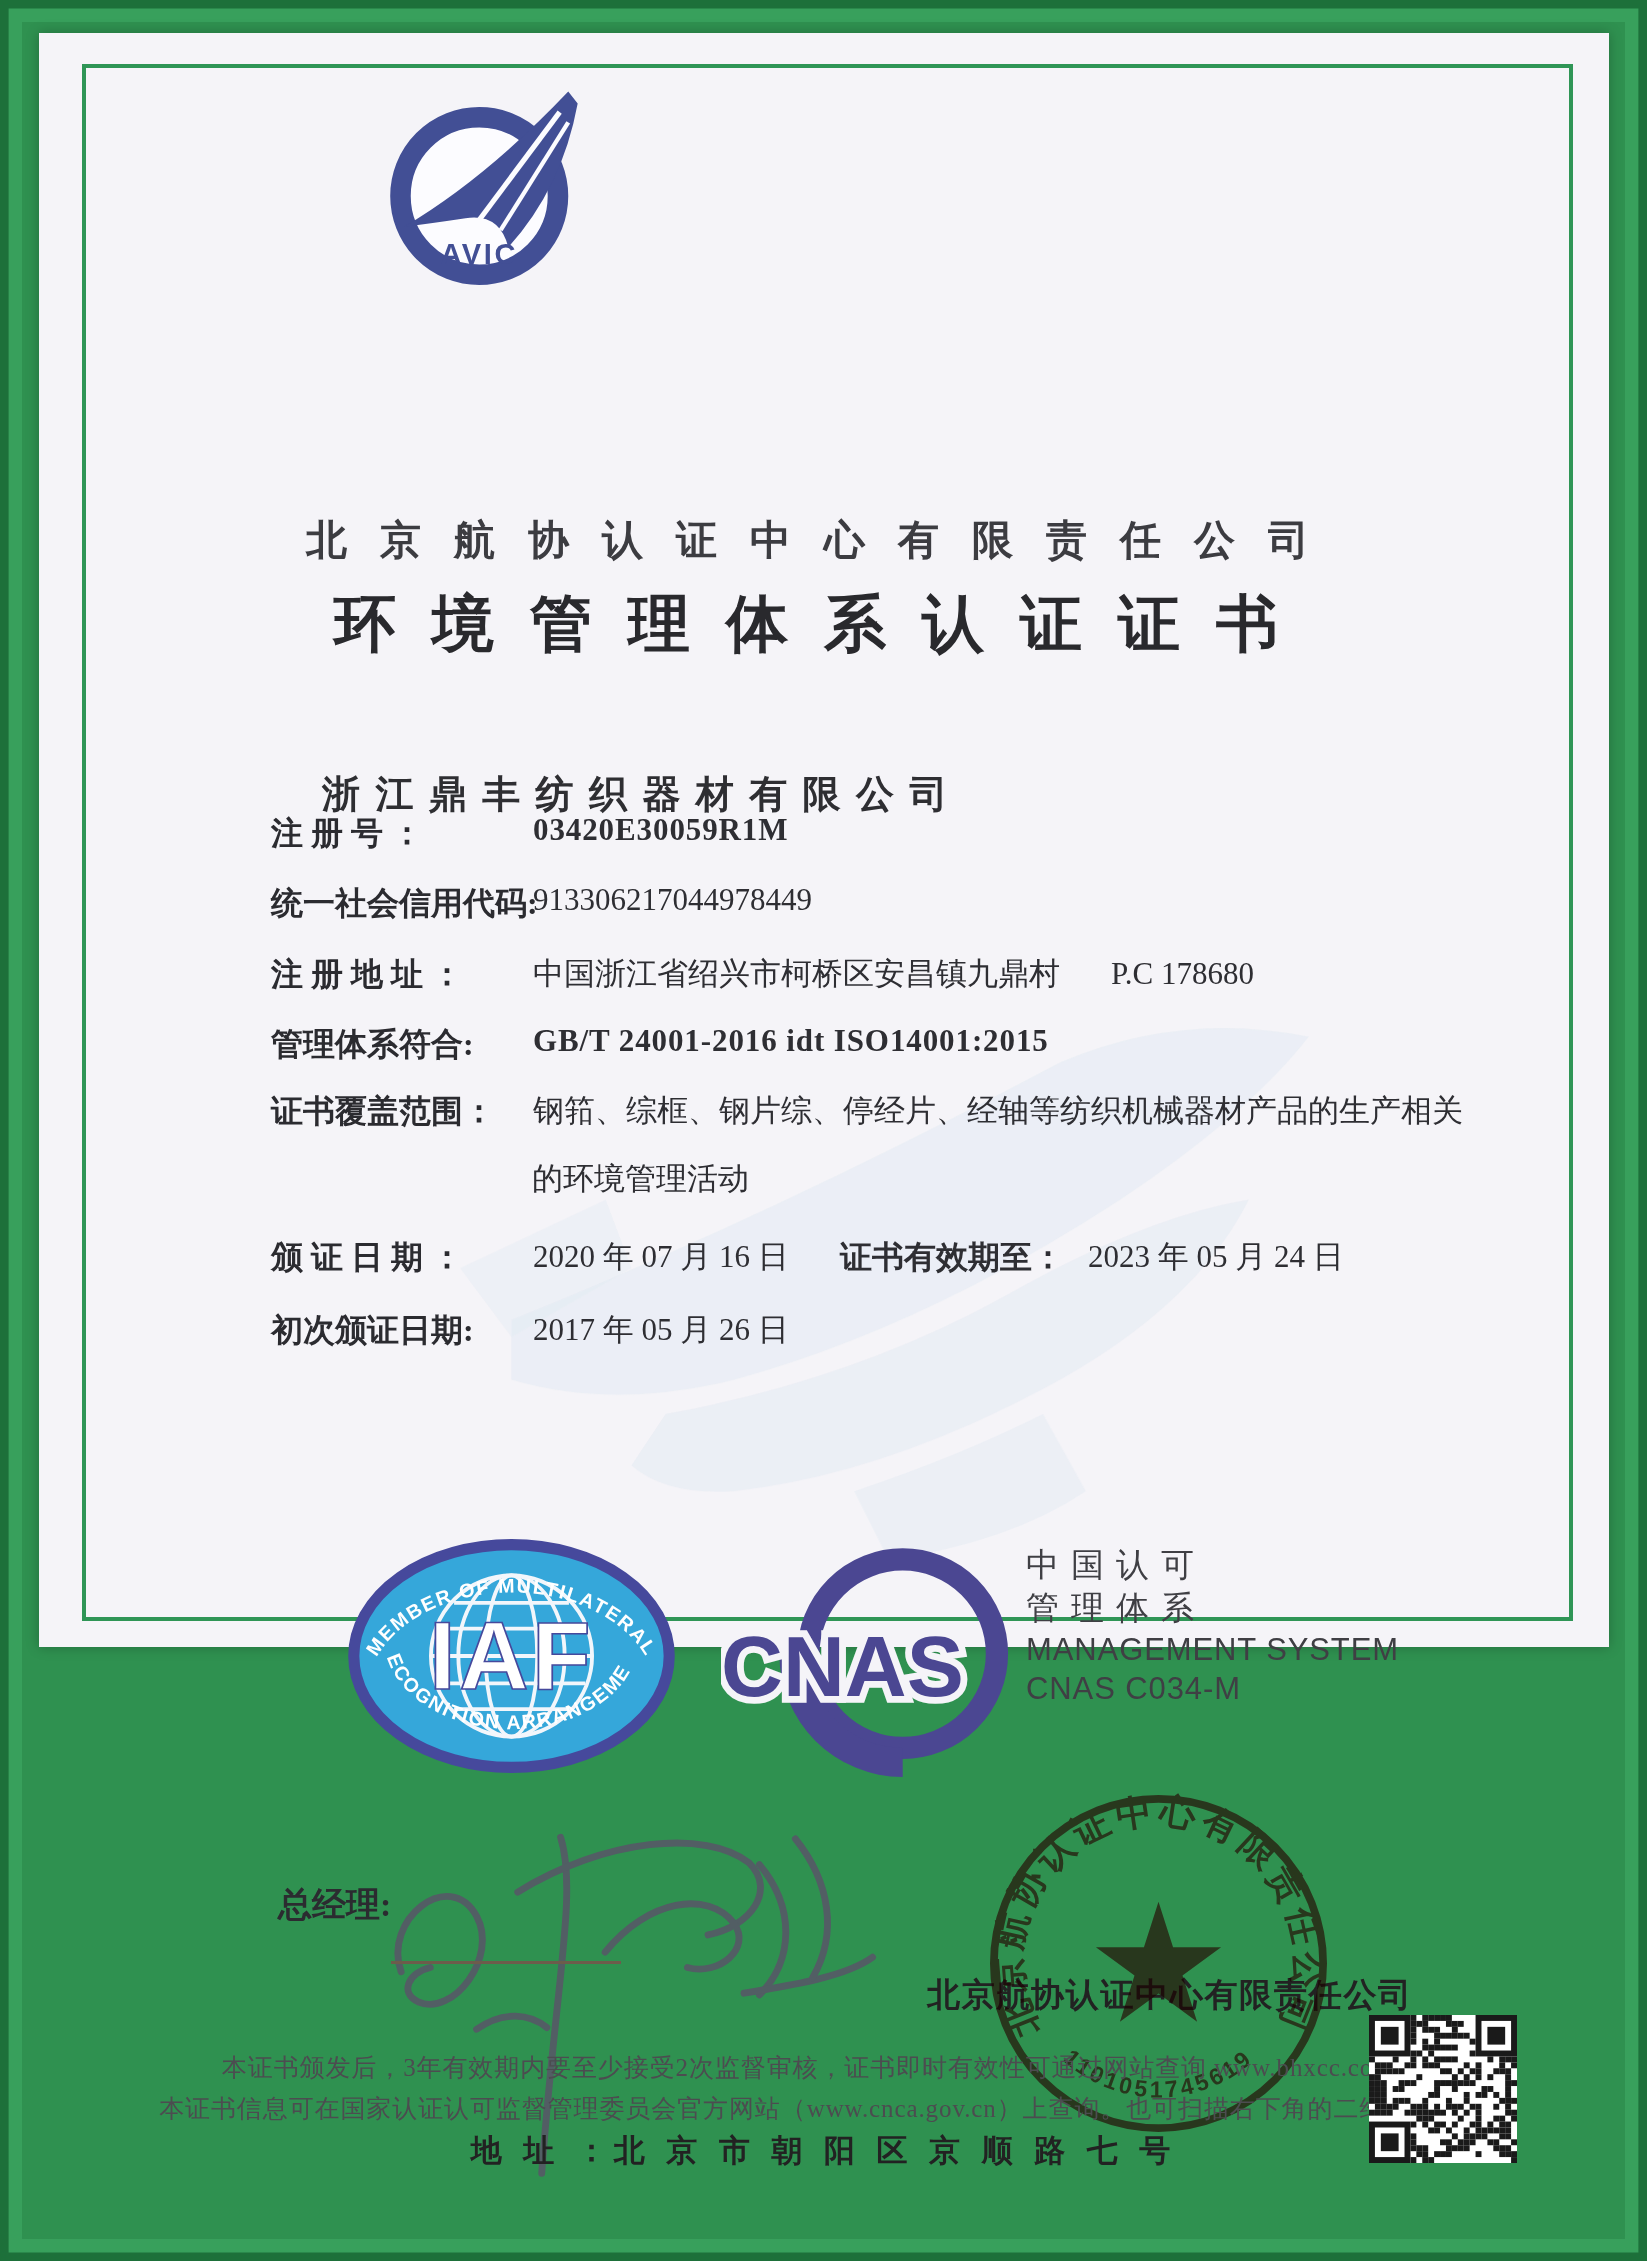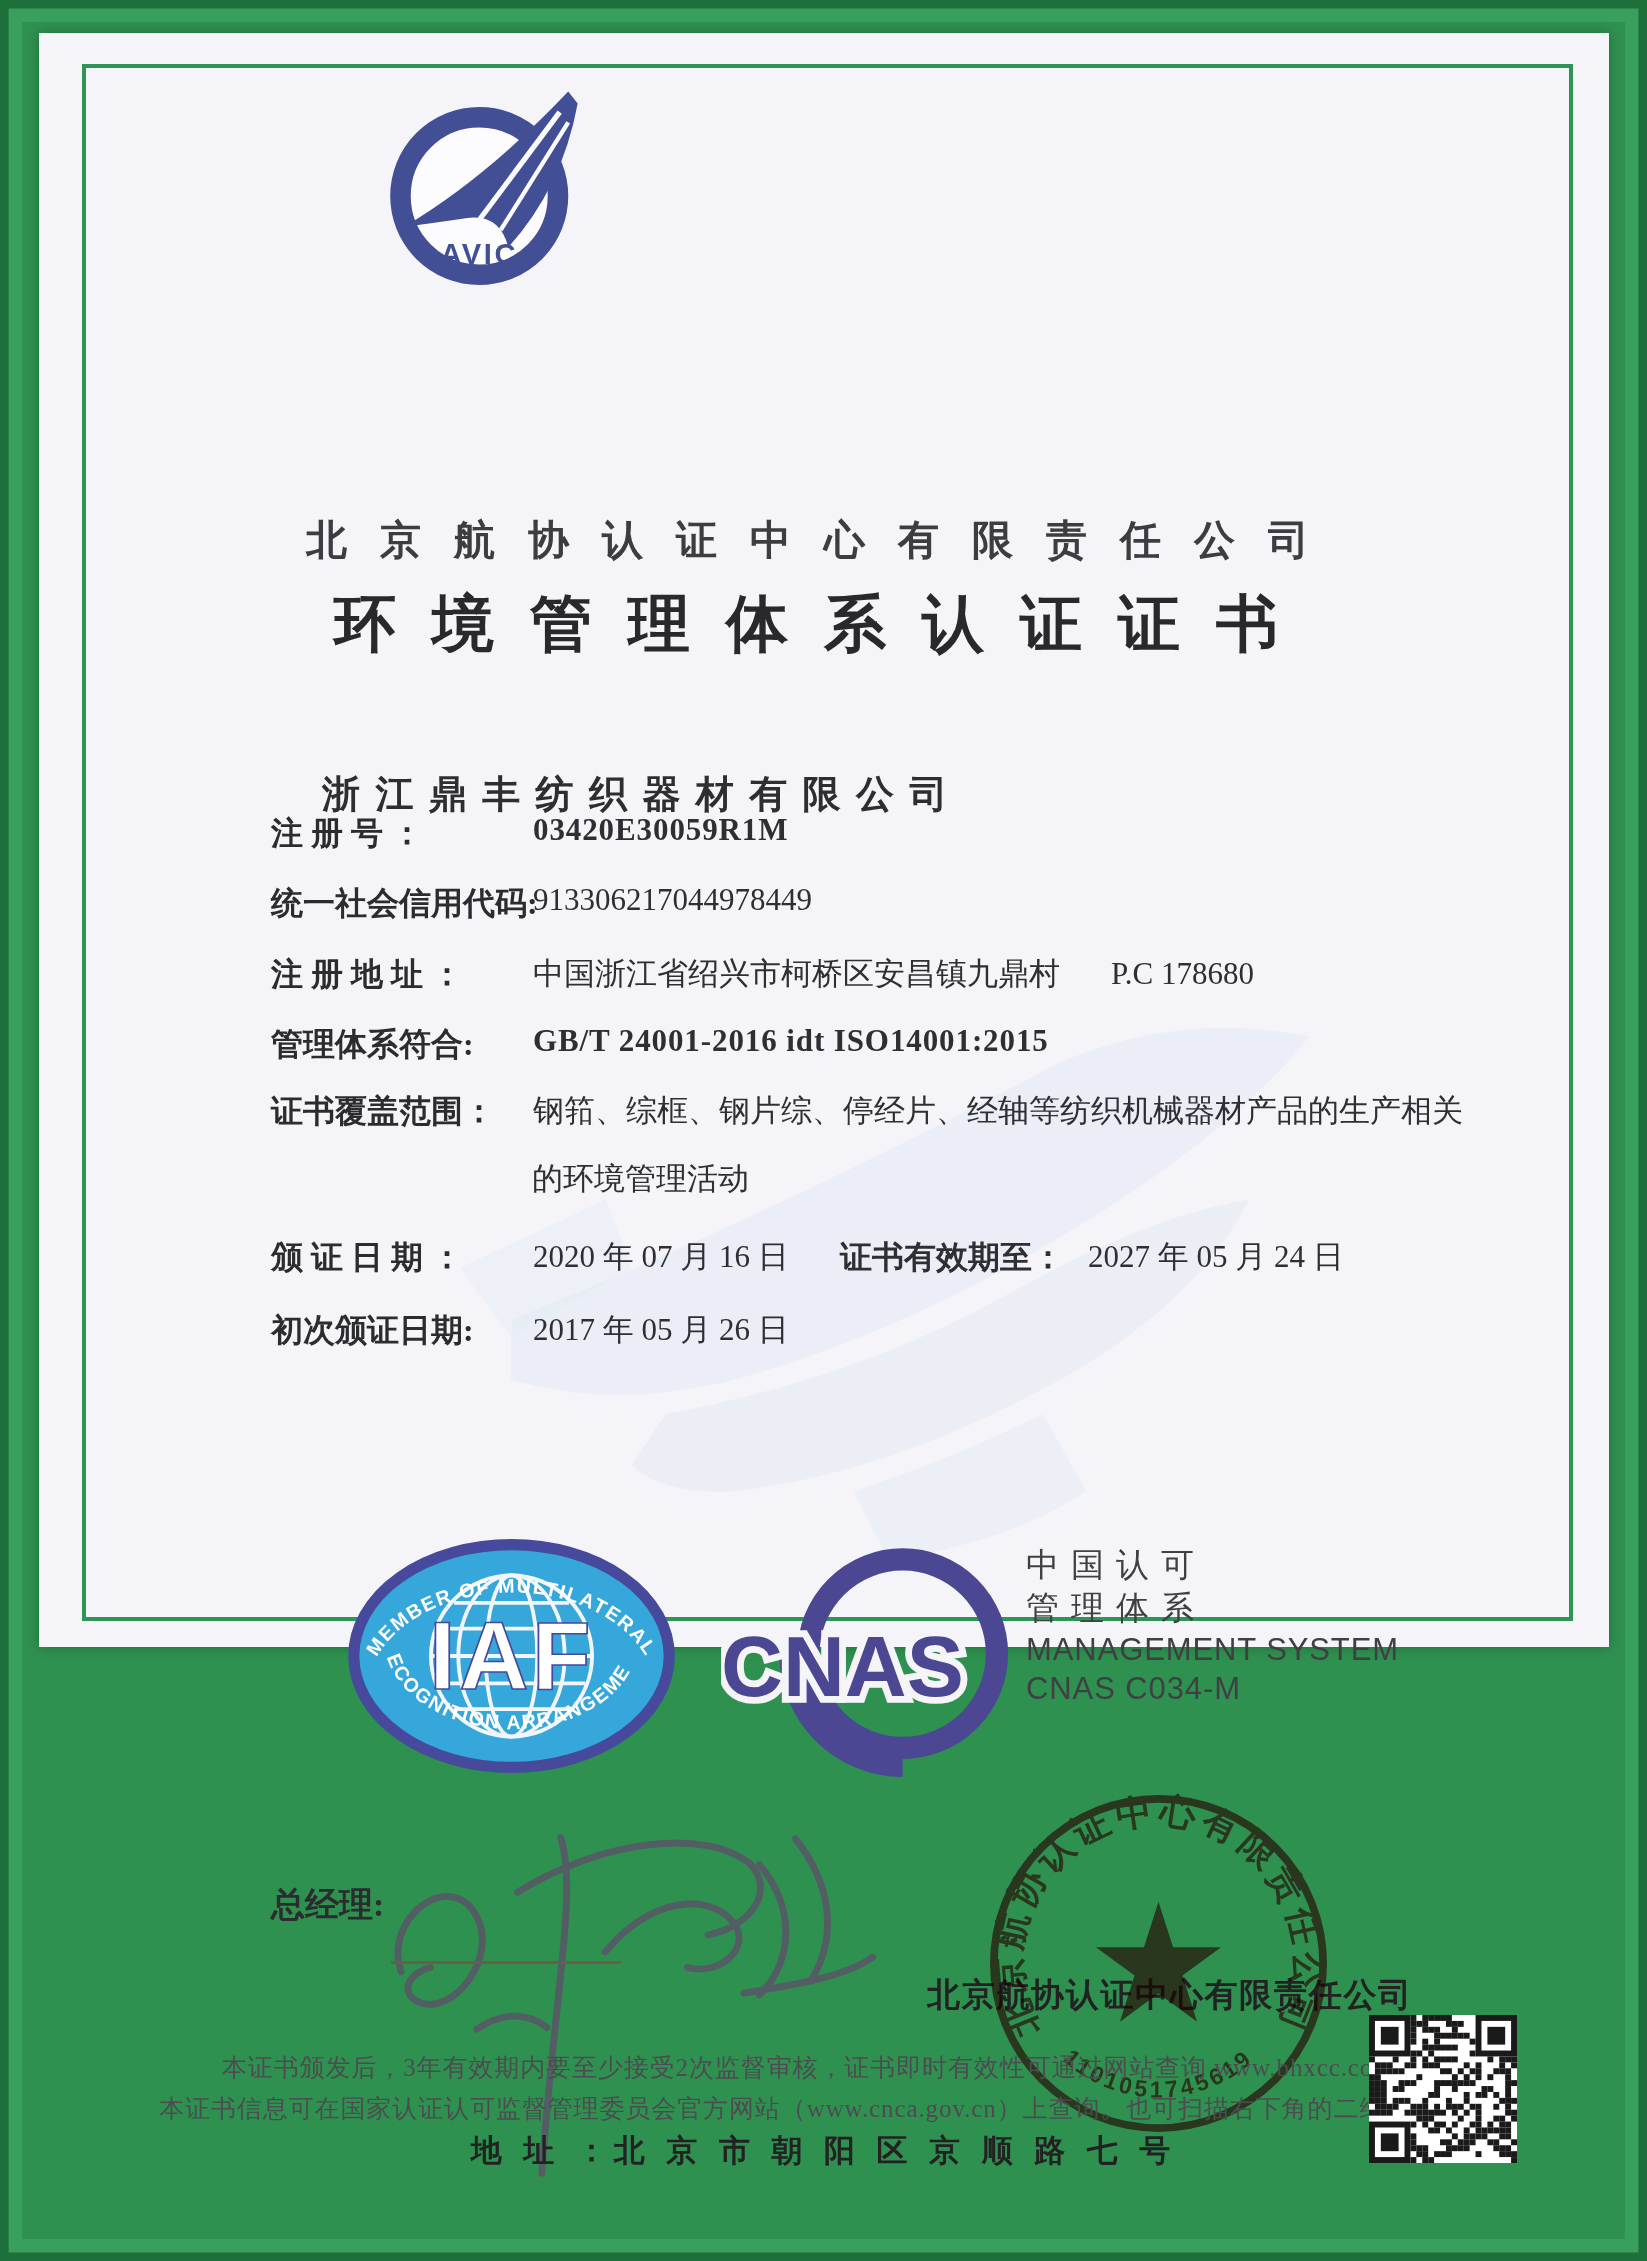--- a/index.html
+++ b/index.html
@@ -40,21 +40,21 @@
   .valid-val{position:absolute;left:817px;top:0;font-size:31px;}
   
   .watermark{left:369px;top:978px;opacity:.65;}
   
   .iaf-logo{left:305px;top:1503px;}
   .cnas-logo{left:682px;top:1499px;}
   .accred-text{left:987px;top:1511px;color:#3f3f44;}
   .accred-text .cn{font-size:33px;letter-spacing:12px;line-height:43px;}
   .accred-text .en{font-family:"Liberation Sans","DejaVu Sans",sans-serif;font-size:31px;line-height:39px;letter-spacing:0.9px;}
   
-  .manager-label{left:232px;top:1849px;font-size:34px;font-weight:700;color:#2b2b30;}
+  .manager-label{left:239px;top:1849px;font-size:34px;font-weight:700;color:#2b2b30;}
   .sig{left:309px;top:1780px;}
   .sig-line{left:352px;top:1928px;width:230px;height:2.6px;background:#6d5c4b;}
   .issuer-name-bottom{left:888px;top:1940px;font-size:33px;font-weight:700;letter-spacing:1.7px;color:#222;white-space:nowrap;}
   .stamp{left:948px;top:1757px;mix-blend-mode:multiply;opacity:.9;}
   
   .foot1{top:2018px;font-size:25px;color:#4c4c50;letter-spacing:0.9px;}
   .foot2{top:2059px;font-size:25px;color:#4c4c50;letter-spacing:0.9px;}
   .foot-addr{top:2097px;font-size:31px;font-weight:700;letter-spacing:6.9px;color:#222;}
   .qr{left:1330px;top:1982px;width:148px;height:148px;background:#fff;}
   .qr svg{display:block;}
@@ -106,21 +106,21 @@
   </div>
   <div class="row r-scope">
     <span class="lbl">证书覆盖范围：</span>
     <span class="val">钢筘、综框、钢片综、停经片、经轴等纺织机械器材产品的生产相关</span>
   </div>
   <div class="abs r-scope2" style="color:#2e2e33;">的环境管理活动</div>
   <div class="row r-dates">
     <span class="lbl">颁 证 日 期 ：</span>
     <span class="val">2020 年 07 月 16 日</span>
     <span class="valid-lbl">证书有效期至：</span>
-    <span class="valid-val">2027 年 05 月 24 日</span>
+    <span class="valid-val">2023 年 05 月 24 日</span>
   </div>
   <div class="row r-first">
     <span class="lbl">初次颁证日期:</span>
     <span class="val">2017 年 05 月 26 日</span>
   </div>
 
   <svg class="abs iaf-logo" width="335" height="240" viewBox="0 0 390 280">
     <defs>
       <path id="iafTop" d="M28,165 A170,122 0 0 1 362,165"></path>
       <path id="iafBottom" d="M52,148 A148,104 0 0 0 338,148"></path>

